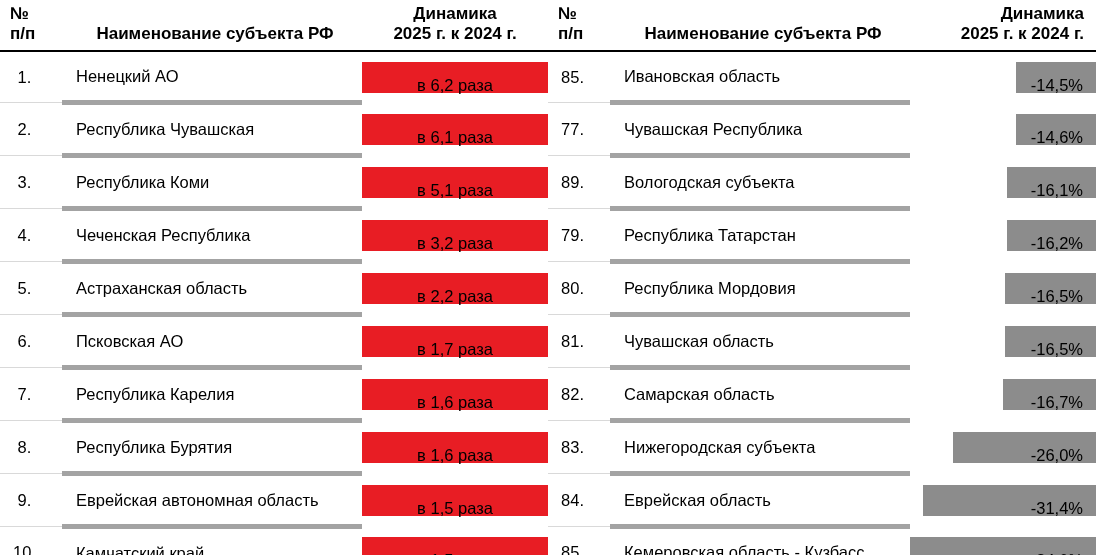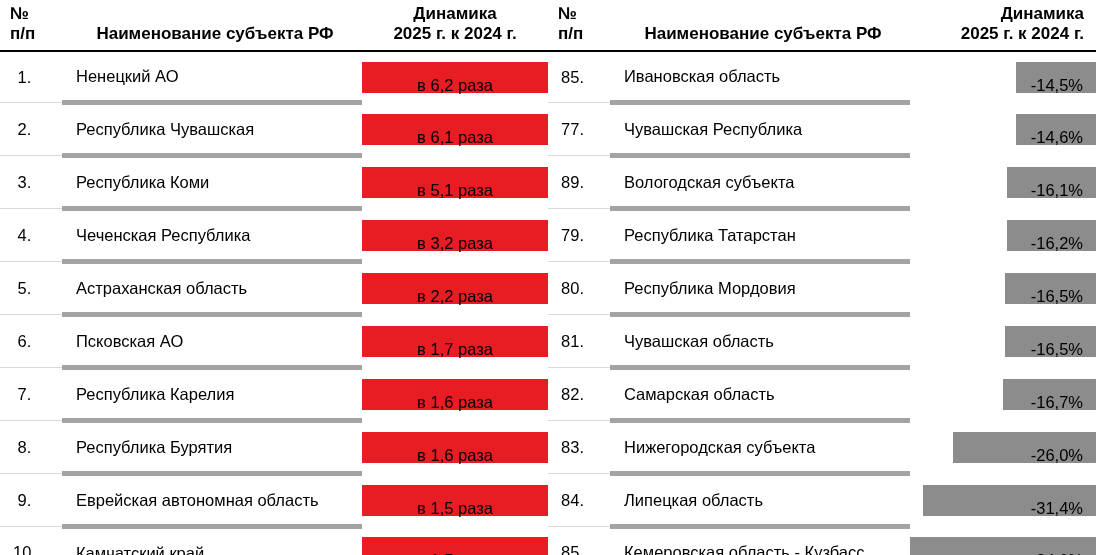--- a/index.html
+++ b/index.html
@@ -311,21 +311,21 @@
       <tr>
         <td class="num">9.</td>
         <td class="name">Еврейская автономная область</td>
         <td class="valcell">
           <div class="bar-wrap">
             <div class="bar left-red"></div>
             <div class="bar-label center">в 1,5 раза</div>
           </div>
         </td>
         <td class="num">84.</td>
-        <td class="name">Липецкая область</td>
+        <td class="name">Еврейская область</td>
         <td class="valcell">
           <div class="bar-wrap">
             <div class="bar gray" style="width:93%"></div>
             <div class="bar-label right">-31,4%</div>
           </div>
         </td>
       </tr>
 
       <tr>
         <td class="num">10.</td>

